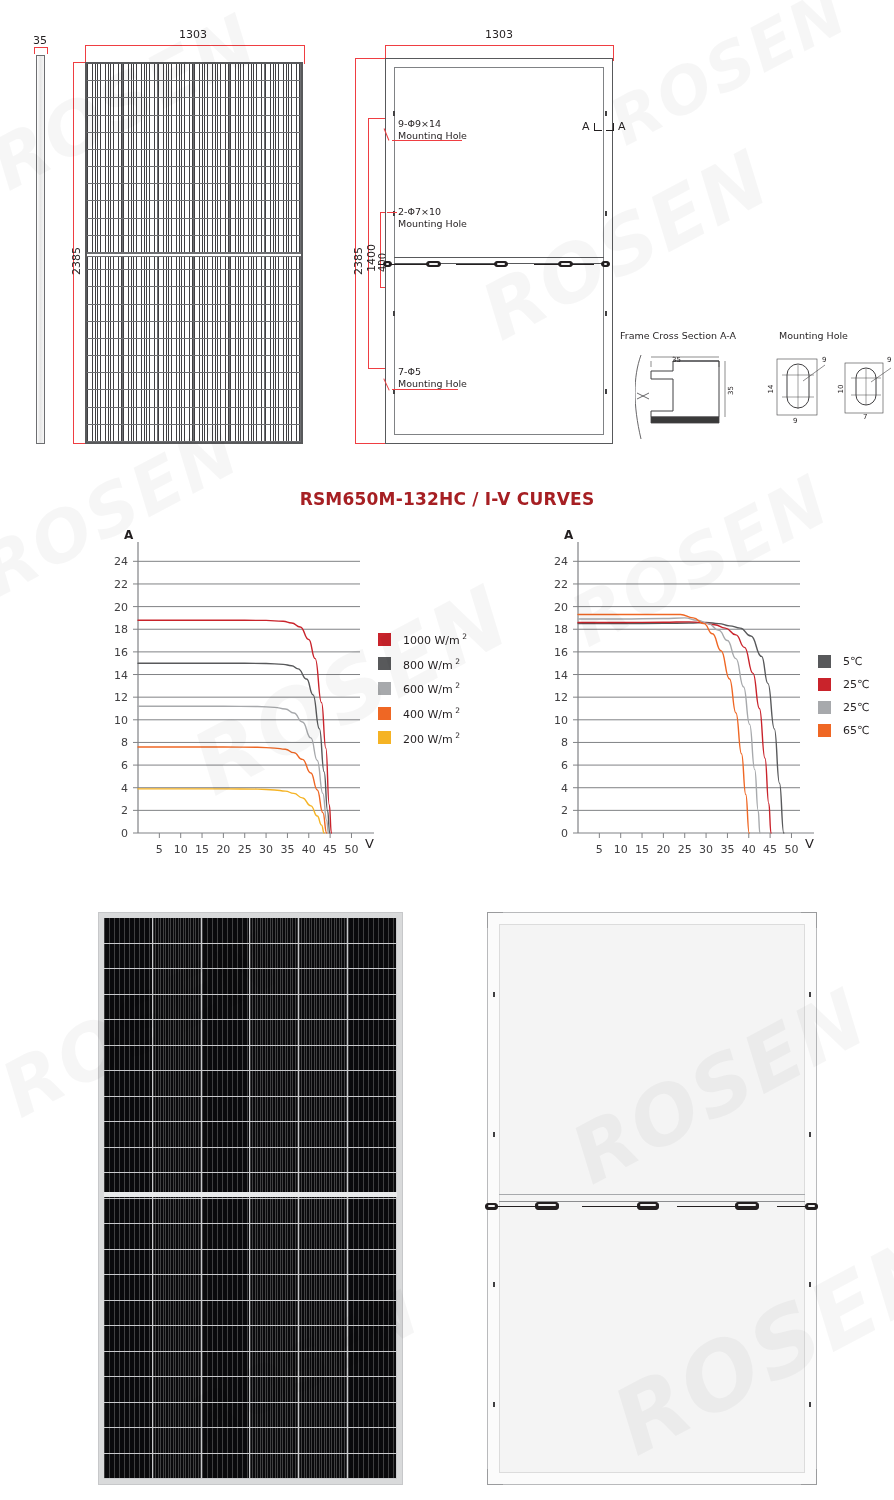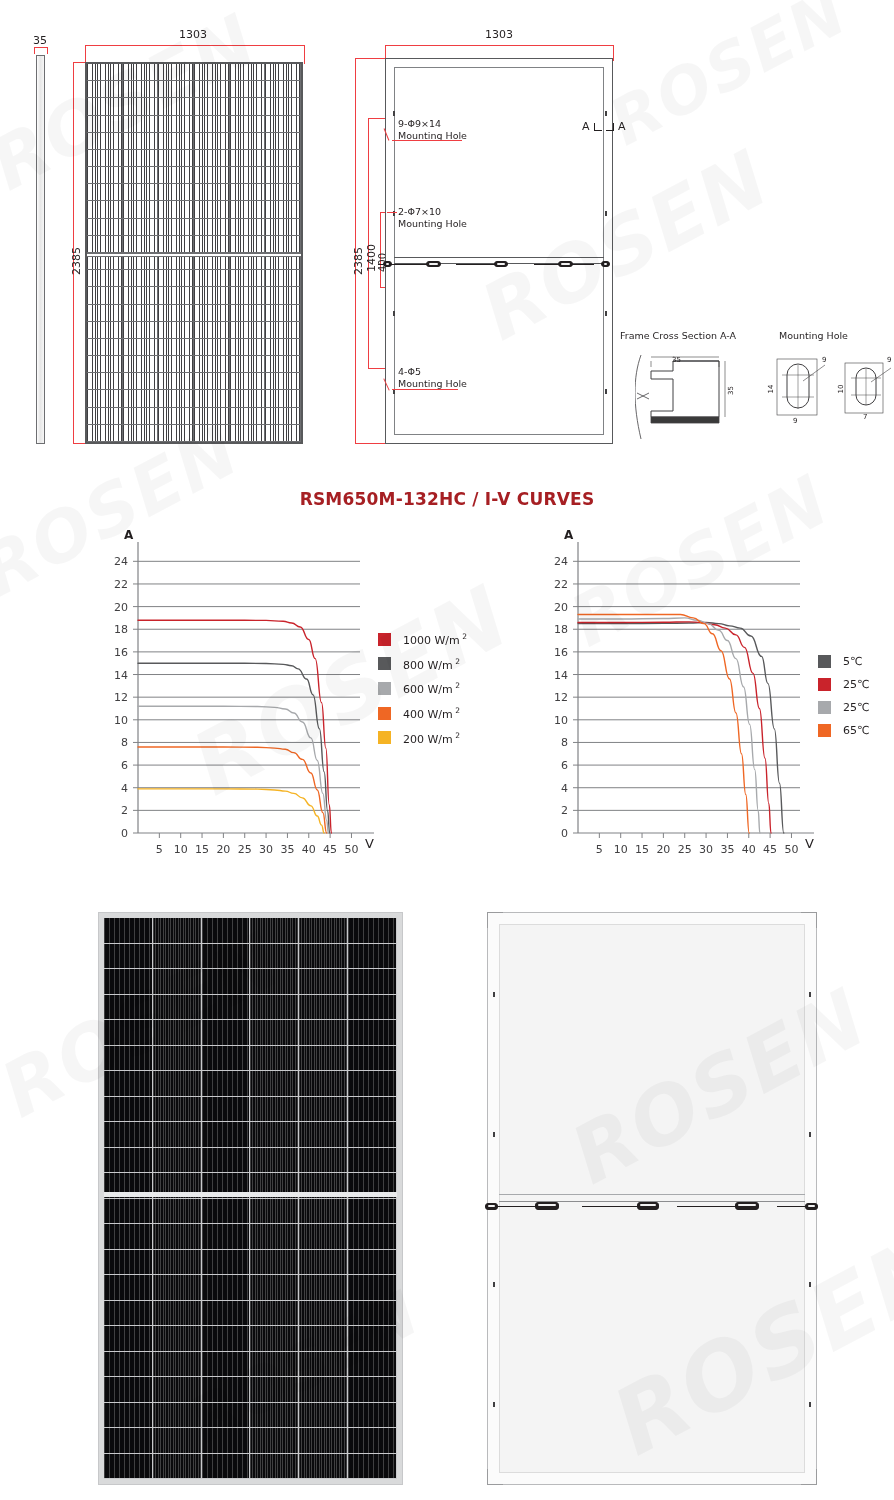--- a/index.html
+++ b/index.html
@@ -499,21 +499,21 @@
   <div class="red-line" style="left:62px; top:140px; width:70px; height:1px;"></div>
   <div class="red-line" style="left:56px; top:128px; width:1px; height:13px; transform:rotate(-22deg);"></div>
 
   <div class="note" style="left:68px; top:206px;">
     <span>2-Φ7×10</span><br>
     <span>Mounting Hole</span>
   </div>
   <div class="red-line" style="left:57px; top:212px; width:10px; height:1px;"></div>
 
   <div class="note" style="left:68px; top:366px;">
-    <span>4-Φ5</span><br>
+    <span>7-Φ5</span><br>
     <span>Mounting Hole</span>
   </div>
   <div class="red-line" style="left:62px; top:389px; width:66px; height:1px;"></div>
   <div class="red-line" style="left:56px; top:378px; width:1px; height:13px; transform:rotate(-25deg);"></div>
 </div>
 
 <div class="sheet" id="detail-group" style="left:615px;top:325px;width:279px;height:125px;">
 
   <div class="detail-title" style="left:5px; top:5px;">Frame Cross Section A-A</div>
   <div class="detail-title" style="left:164px; top:5px;">Mounting Hole</div>

